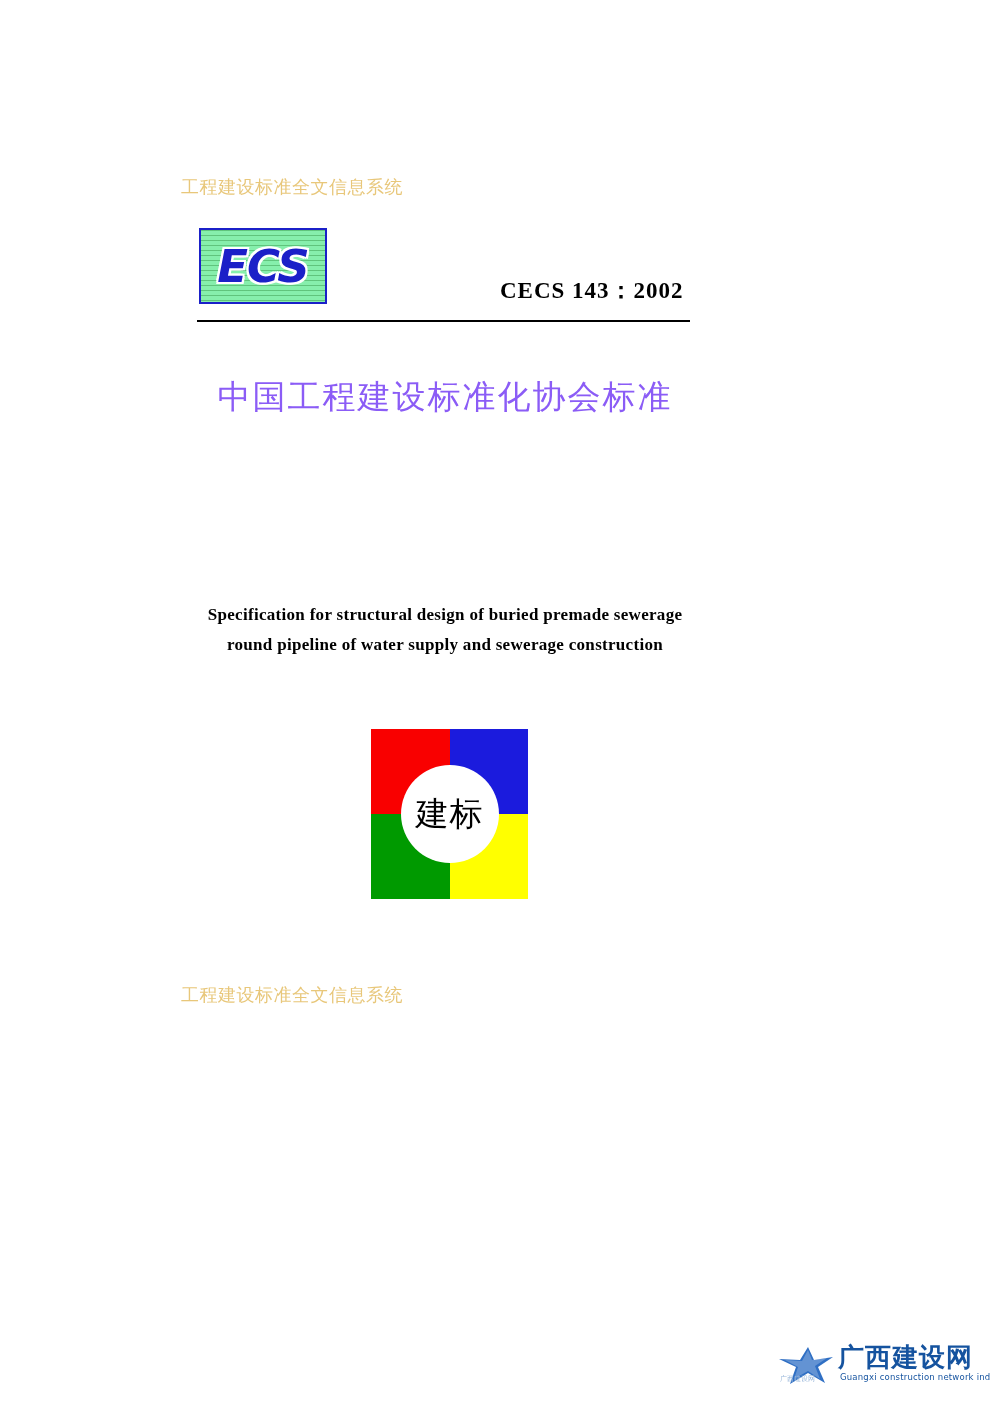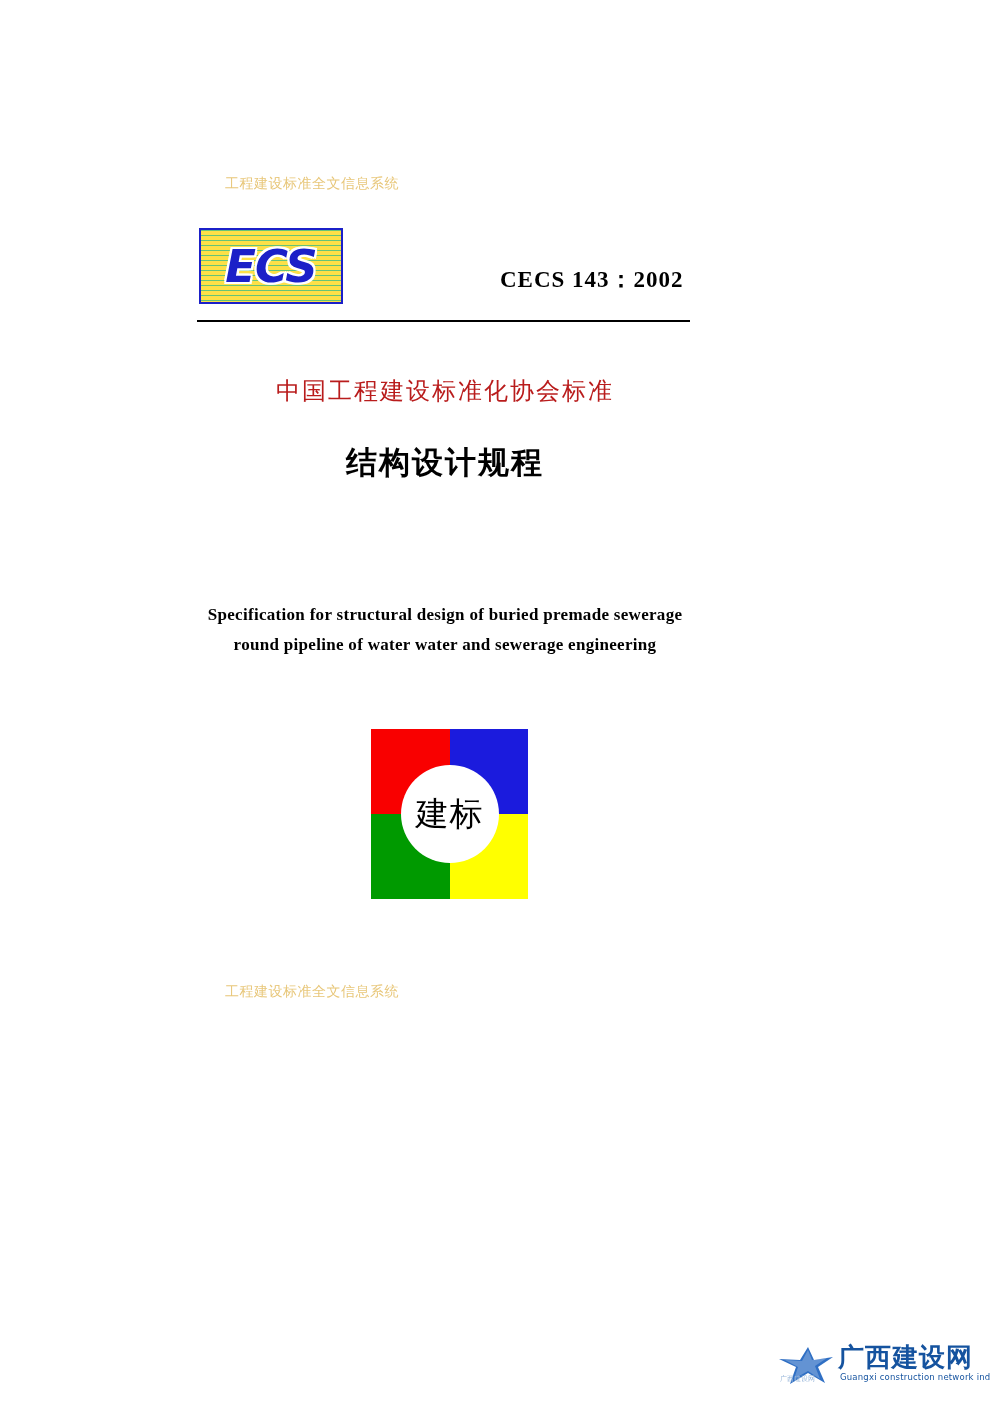--- a/index.html
+++ b/index.html
@@ -13,40 +13,39 @@
     height: 1403px;
     background: #ffffff;
     overflow: hidden;
     font-family: "Liberation Sans", sans-serif;
   }
 
   
   .watermark-text {
     position: absolute;
     font-family: Liberation Sans, sans-serif;
-    font-size: 14px;
+    font-size: 18px;
     letter-spacing: 0.5px;
     color: #e8c77a;
     white-space: nowrap;
-    margin-left: 44px;
   }
   .wm-top { left: 181px; top: 175px; }
   .wm-bottom { left: 181px; top: 983px; }
 
   
   .logo-box {
     position: absolute;
     left: 199px;
     top: 228px;
-    width: 144px;
+    width: 128px;
     height: 76px;
     border: 2px solid #1b20c8;
     box-sizing: border-box;
     overflow: hidden;
-    background: #fde047;
+    background: #86efac;
   }
   .logo-hatch {
     position: absolute;
     inset: 0;
     background-image: repeating-linear-gradient(
       to bottom,
       #5ec27a 0px, #5ec27a 1px,
       transparent 1px, transparent 5px);
     opacity: 0.95;
   }
@@ -66,21 +65,21 @@
        2px 0 0 #ffffff, -2px 0 0 #ffffff,
        0 2px 0 #ffffff, 0 -2px 0 #ffffff,
        2px 2px 0 #ffffff, -2px -2px 0 #ffffff,
        2px -2px 0 #ffffff, -2px 2px 0 #ffffff;
   }
 
   
   .std-number {
     position: absolute;
     left: 500px;
-    top: 264px;
+    top: 275px;
     font-family: "Liberation Serif", serif;
     font-weight: bold;
     font-size: 23px;
     letter-spacing: 1px;
     color: #000000;
     white-space: nowrap;
   }
 
   
   .rule {
@@ -93,23 +92,23 @@
   }
 
   
   .assoc-line {
     position: absolute;
     left: 0;
     top: 375px;
     width: 890px;
     text-align: center;
     font-family: "DejaVu Sans", sans-serif;
-    font-size: 24px;
+    font-size: 33px;
     letter-spacing: 2px;
-    color: #b91c1c;
+    color: #8b5cf6;
   }
   .title-cn {
     position: absolute;
     left: 0;
     top: 440px;
     width: 890px;
     text-align: center;
     font-family: "DejaVu Sans", sans-serif;
     font-weight: bold;
     font-size: 31px;
@@ -225,26 +224,25 @@
     <div class="logo-letters">ECS</div>
   </div>
 
   <div class="std-number">CECS  143：2002</div>
 
   <div class="rule"></div>
 
   <div class="assoc-line">中国工程建设标准化协会标准</div>
 
   <div class="title-cn">
-    <div>结构设计规程</div>
   </div>
 
   <div class="title-en">
     <div>Specification for structural design of buried premade sewerage</div>
-    <div>round pipeline of water water and sewerage engineering</div>
+    <div>round pipeline of water supply and sewerage construction</div>
   </div>
 
   <div class="emblem">
     <div class="q q-tl"></div>
     <div class="q q-tr"></div>
     <div class="q q-bl"></div>
     <div class="q q-br"></div>
     <div class="disc">建标</div>
   </div>
 

